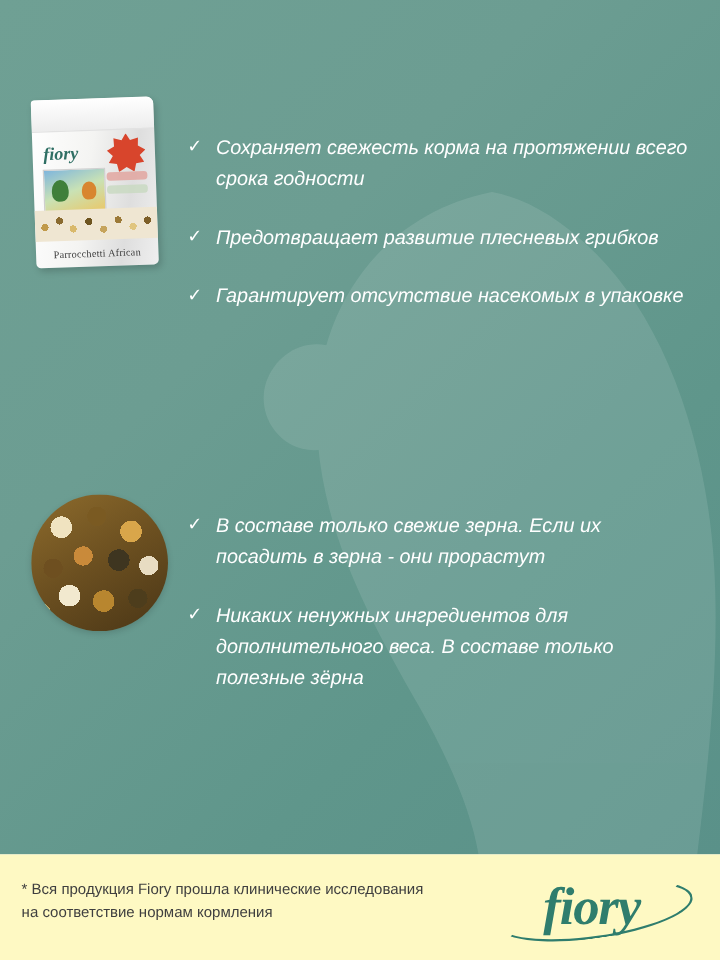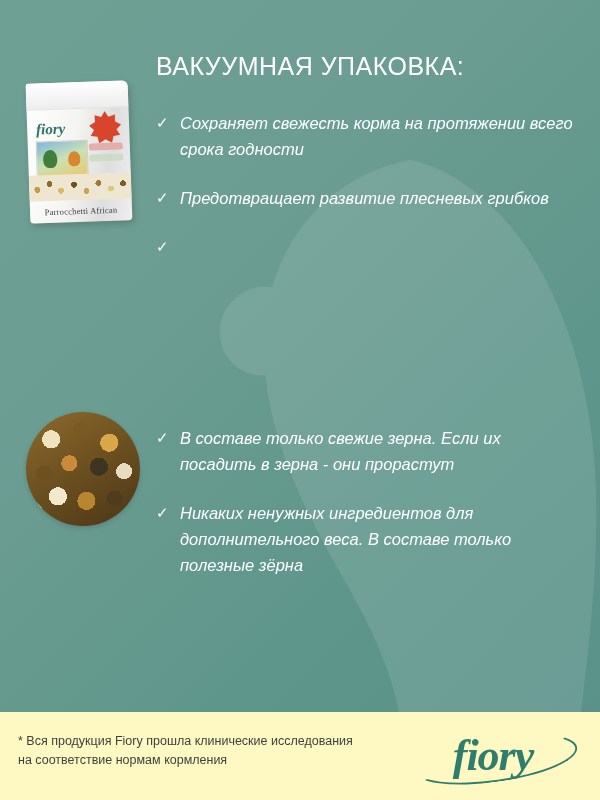--- a/index.html
+++ b/index.html
@@ -306,33 +306,33 @@
         <div class="photo"></div>
         <div class="seals">
           <div class="seal"></div>
           <div class="seal s2"></div>
         </div>
         <div class="grains"></div>
         <div class="pack-name">Parrocchetti African</div>
       </div>
     </div>
 
-    <div class="heading" id="heading-vacuum">ВАКУУМНАЯ УПАКОВКА:</div>
 
     <div class="bullets" id="bullets-vacuum">
       <div class="bullet">
         <span class="check">✓</span>
         <span class="text">Сохраняет свежесть корма на протяжении всего срока годности</span>
       </div>
       <div class="bullet">
         <span class="check">✓</span>
         <span class="text">Предотвращает развитие плесневых грибков</span>
       </div>
       <div class="bullet">
         <span class="check">✓</span>
+        <span class="text">Гарантирует отсутствие насекомых в упаковке</span>
       </div>
     </div>
 
     <div class="feed-circle"></div>
 
 
     <div class="bullets" id="bullets-feed">
       <div class="bullet">
         <span class="check">✓</span>
         <span class="text">В составе только свежие зерна. Если их посадить в зерна - они прорастут</span>

